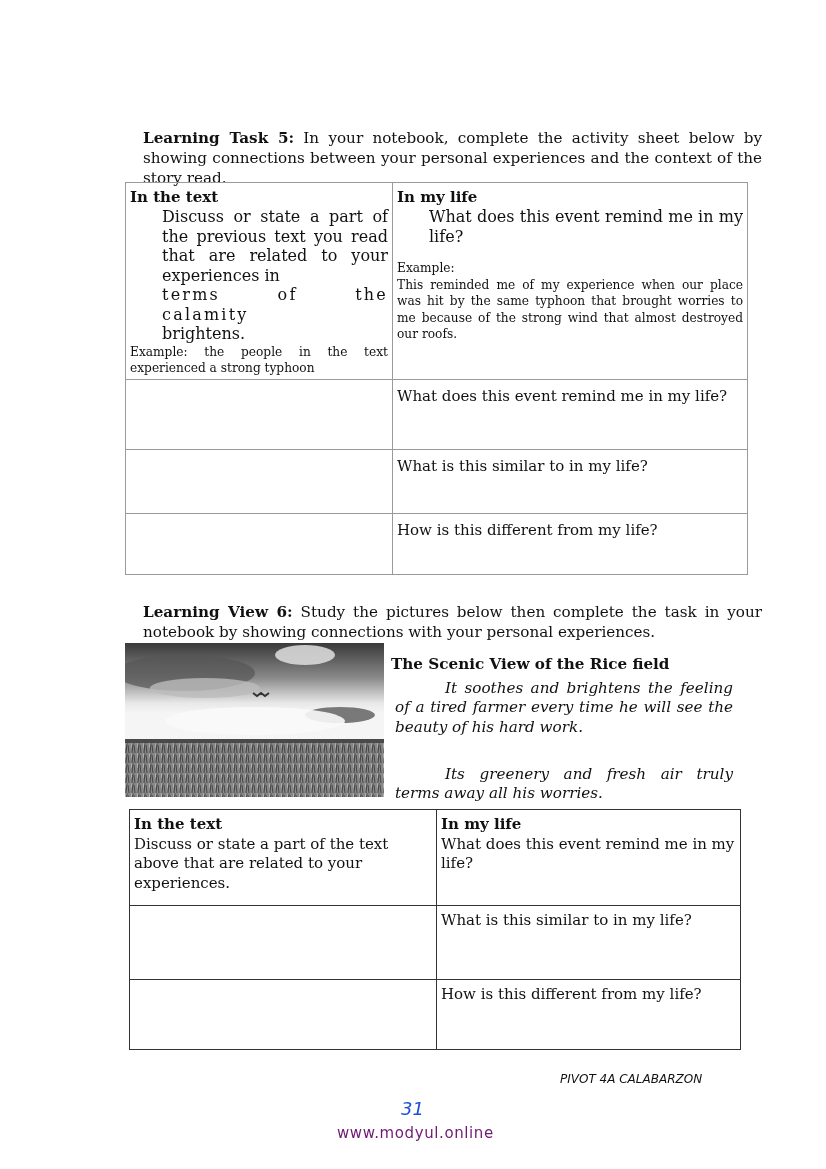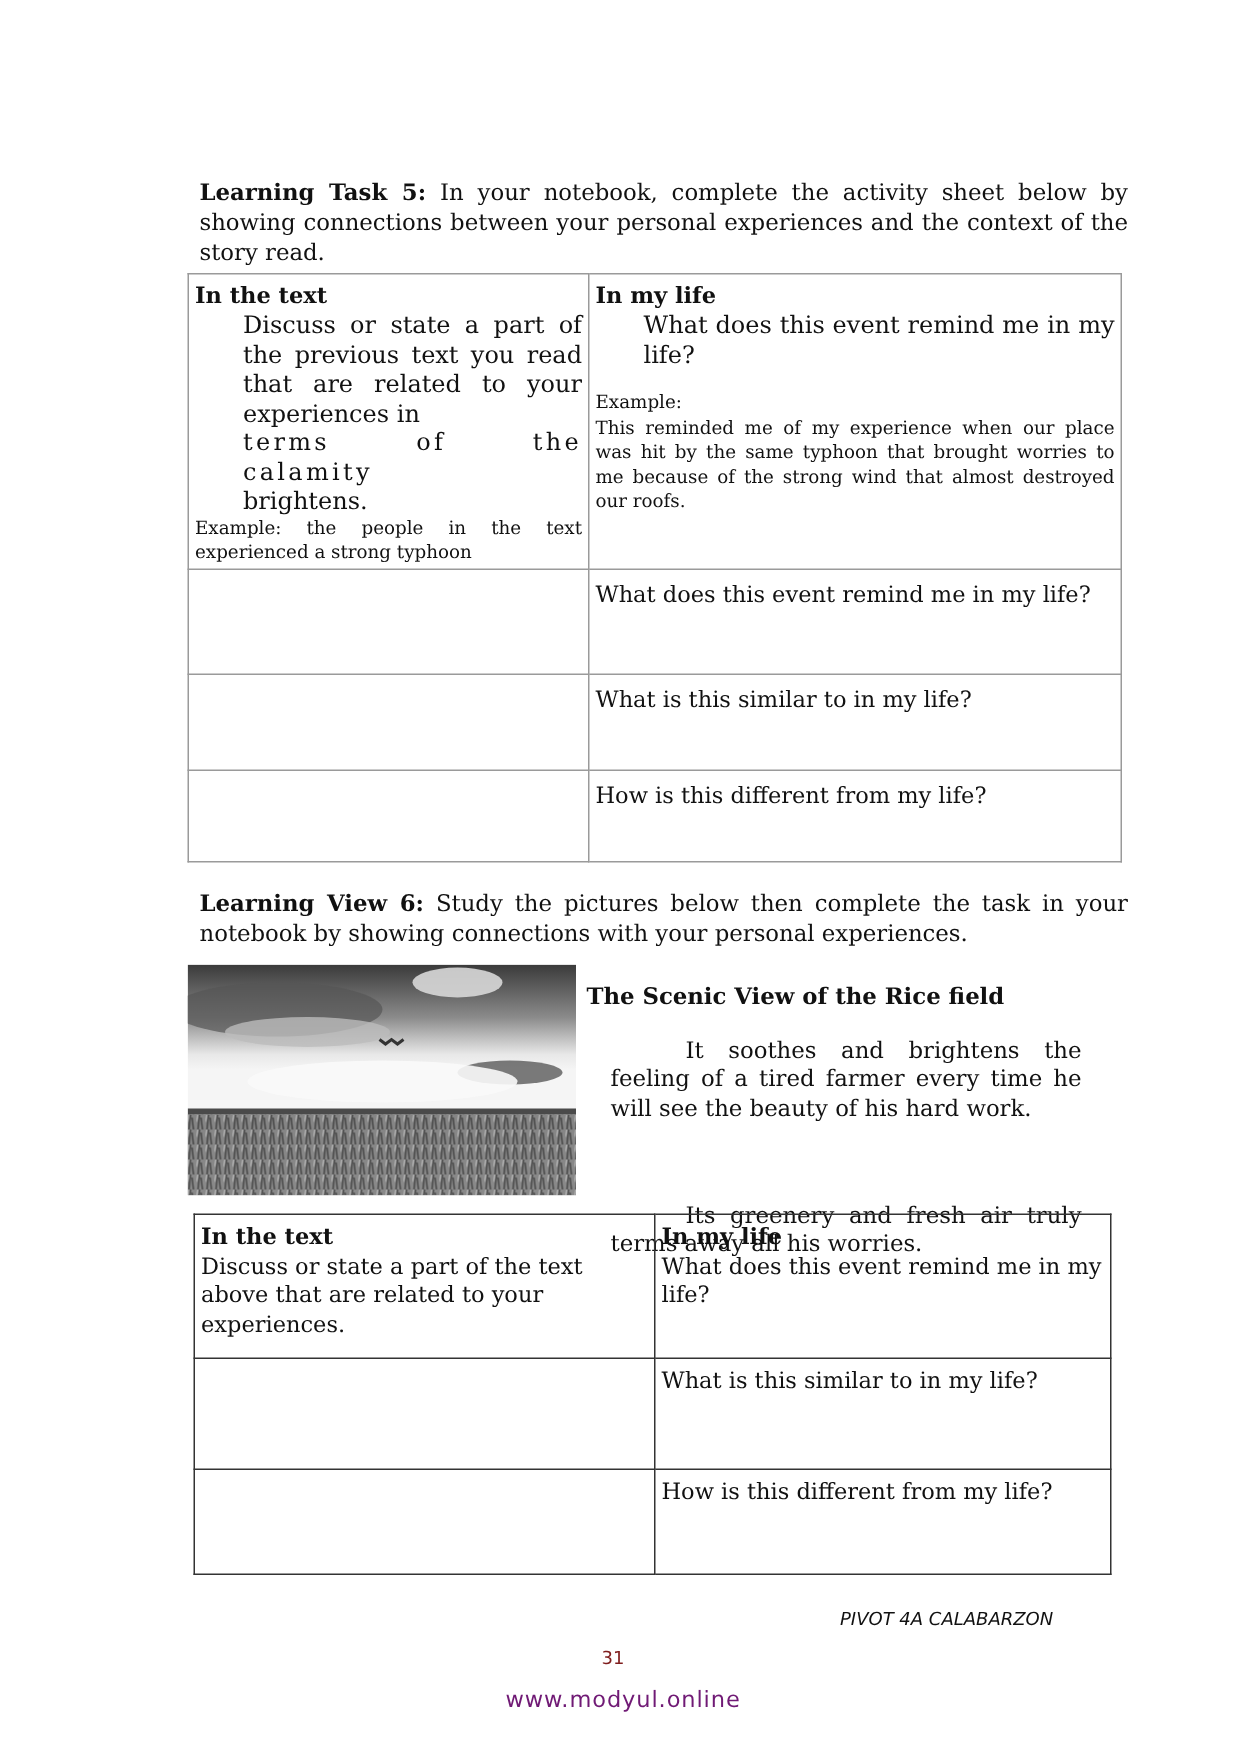--- a/index.html
+++ b/index.html
@@ -15,21 +15,21 @@
       color: #111111;
       overflow: hidden;
     }
     .task-intro {
       position: absolute;
       left: 125px;
       width: 619px;
       font-size: 15.2px;
       line-height: 20px;
       text-align: justify;
-      margin: 8px;
+      margin: 18px;
     }
     .task-intro b { font-weight: bold; }
 
     
     .t1 {
       position: absolute;
       left: 125px;
       top: 182px;
       width: 623px;
       border-collapse: collapse;
@@ -78,21 +78,21 @@
     .passage {
       position: absolute;
       left: 391px;
       top: 655px;
       width: 346px;
       font-size: 15.2px;
       line-height: 19.5px;
       text-align: justify;
     }
     .passage .ptitle { font-weight: bold; }
-    .passage .para { text-indent: 50px; margin: 16px; }
+    .passage .para { text-indent: 50px; margin: 4px; font-style: italic; }
     .passage .gap { height: 19.5px; }
 
     
     .t2 {
       position: absolute;
       left: 129px;
       top: 809px;
       width: 612px;
       border-collapse: collapse;
       table-layout: fixed;
@@ -118,22 +118,23 @@
       font-style: italic;
       font-size: 12px;
       color: #111;
       text-align: center;
     }
     .page-number {
       position: absolute;
       left: 401px;
       top: 1098px;
       font-family: "DejaVu Sans", "Liberation Sans", sans-serif;
-      font-size: 12px;
-      color: #7f1d1d;
+      font-size: 18px;
+      color: #1d4ed8;
+      font-style: italic;
     }
     .watermark {
       position: absolute;
       left: 337px;
       top: 1124px;
       font-family: "DejaVu Sans", "Liberation Sans", sans-serif;
       font-size: 15px;
       color: #701a75;
       letter-spacing: 0.6px;
     }

